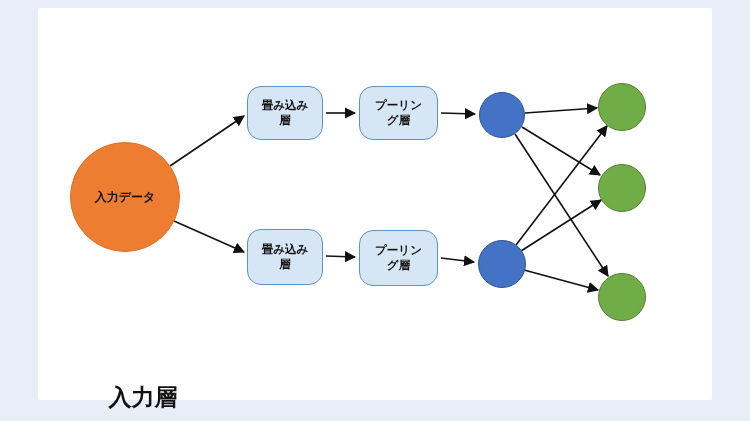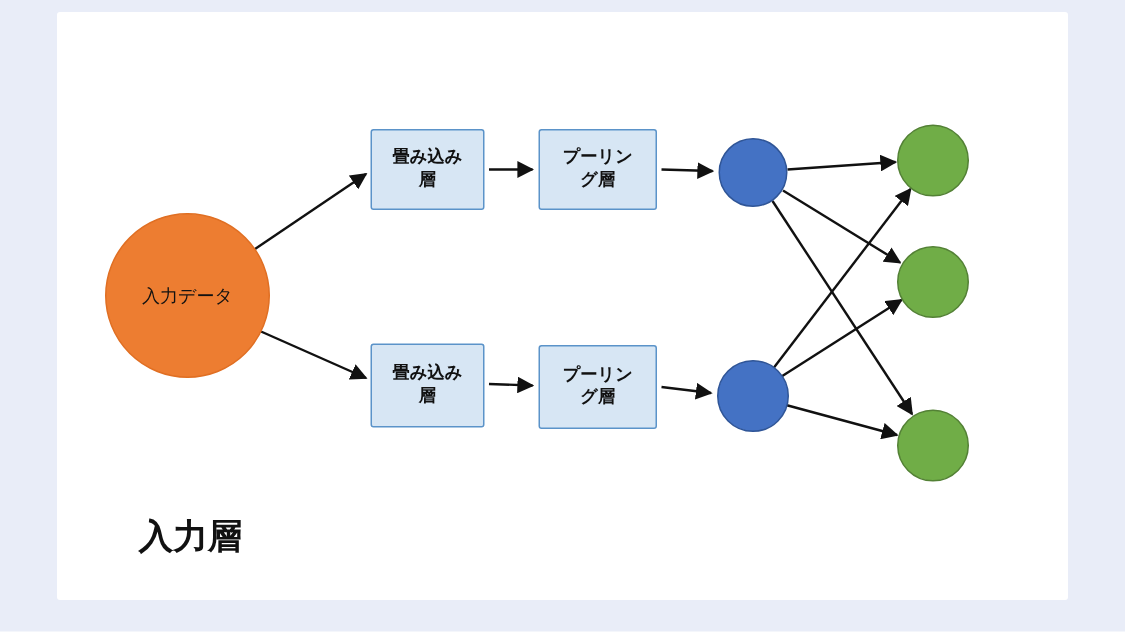--- a/index.html
+++ b/index.html
@@ -14,43 +14,43 @@
     background:#ffffff;border-radius:2px;
   }
   .stage{position:absolute;left:0;top:0;width:750px;height:421px;}
   .stage svg{position:absolute;left:0;top:0;}
   .node{position:absolute;display:flex;align-items:center;justify-content:center;
         text-align:center;box-sizing:border-box;}
   .circle{border-radius:50%;}
   .input-circle{
     left:70px;top:142px;width:110px;height:110px;
     background:#ED7D31;border:1px solid #e06f23;
-    font-size:12px;font-weight:normal;color:#111;
+    font-size:12px;font-weight:bold;color:#111;
   }
   .proc-box{
-    background:#d7e6f4;border:1.5px solid #5b93c9;border-radius:2px;
+    background:#d7e6f4;border:1.5px solid #5b93c9;border-radius:14px;
     font-size:11.5px;font-weight:bold;color:#111;line-height:1.3;
     white-space:pre-line;
   }
   .conv-top{left:247px;top:86px;width:76px;height:54px;}
   .pool-top{left:359px;top:86px;width:79px;height:54px;}
   .conv-bottom{left:247px;top:229px;width:76px;height:56px;}
   .pool-bottom{left:359px;top:230px;width:79px;height:56px;}
   .hidden-circle{background:#4472C4;border:1px solid #2f5597;}
   .hidden-top{left:479px;top:92px;width:46px;height:46px;}
   .hidden-bottom{left:478px;top:240px;width:48px;height:48px;}
   .output-circle{background:#70AD47;border:1px solid #538135;}
   .out-1{left:598px;top:83px;width:48px;height:48px;}
   .out-2{left:598px;top:164px;width:48px;height:48px;}
   .out-3{left:598px;top:273px;width:48px;height:48px;}
   .layer-label{
     position:absolute;width:140px;text-align:center;
     font-size:23px;font-weight:600;color:#111;top:342px;
   }
-  .label-input{left:57px;}
+  .label-input{left:73px;margin-top:40px;}
   .label-hidden{left:440px;}
   .label-output{left:574px;}
 </style>
 </head>
 <body>
 
 <div class="card"></div>
 
 <div class="stage">
 

